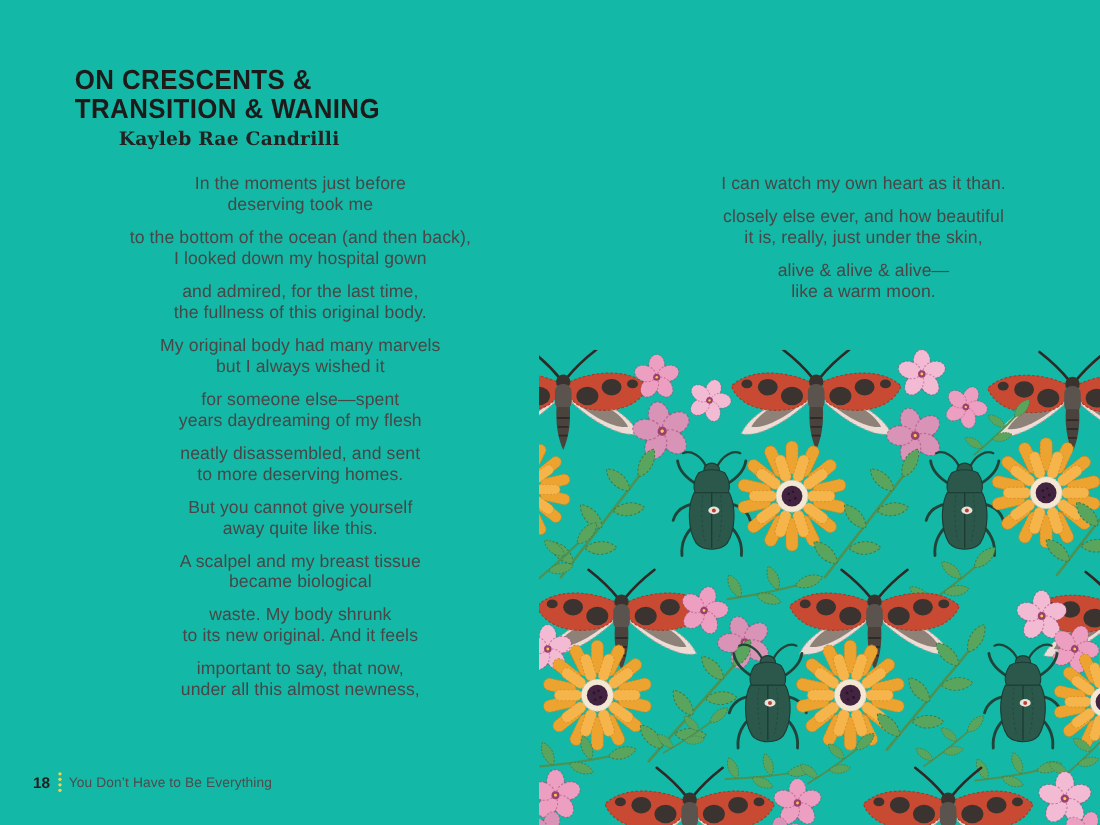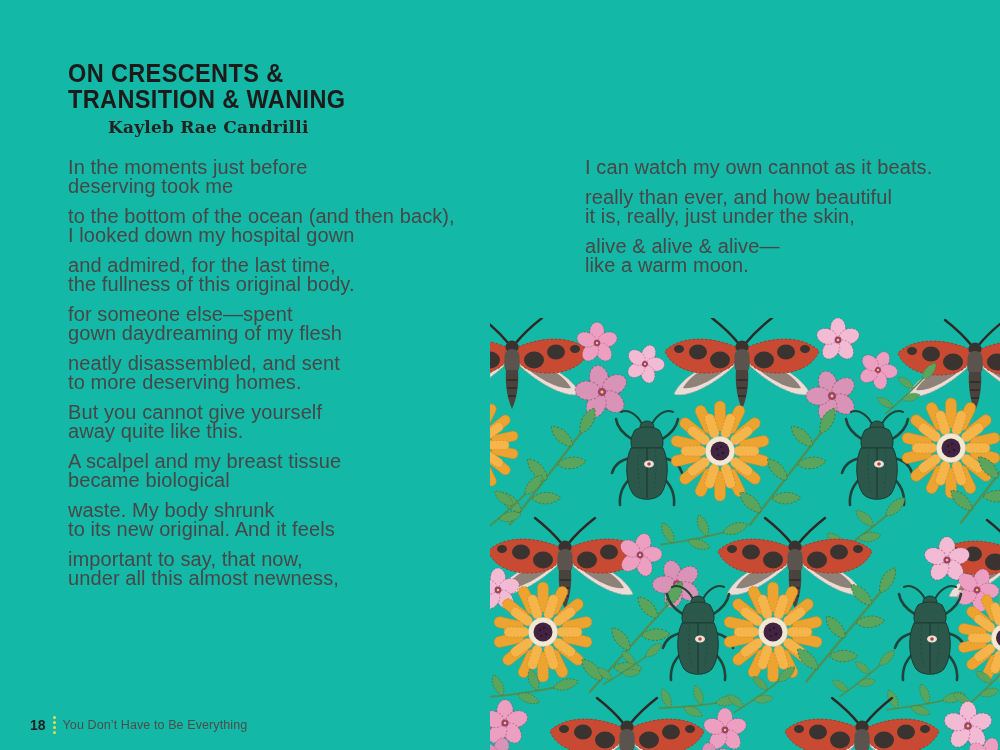--- a/index.html
+++ b/index.html
@@ -13,31 +13,31 @@
     font-size:25px;line-height:26px;color:#1d1b1a;letter-spacing:.4px;
     transform:scaleX(.94);transform-origin:left top;white-space:nowrap;
   }
   .title span{display:block;}
   .author{
     position:absolute;left:108px;top:117px;margin:0;
     font-family:"DejaVu Serif","Liberation Serif",serif;
     font-weight:700;font-size:17px;color:#242220;letter-spacing:.2px;text-align:right;
   }
   .poem-col{position:absolute;top:158px;width:410px;
-    font-size:20px;line-height:19px;color:#474747;letter-spacing:.1px;}
+    font-size:16px;line-height:19px;color:#474747;letter-spacing:.1px;text-align:center;}
   .poem-col-left{left:68px;}
   .poem-col-right{left:585px;width:400px;}
   .stanza{margin:0 0 11px 0;}
   .poem-line{display:block;}
   .illustration{
     position:absolute;left:490px;top:318px;width:510px;height:432px;
     overflow:hidden;
   }
   .footer{
-    position:absolute;left:30px;top:702px;display:flex;align-items:center;gap:7px;margin-top:14px;
+    position:absolute;left:30px;top:702px;display:flex;align-items:center;gap:7px;
   }
   .page-number{font-weight:700;font-size:14px;color:#222120;}
   .dot-divider{display:flex;flex-direction:column;gap:2px;}
   .dot-divider i{width:3px;height:3px;border-radius:50%;background:#f0d74e;display:block;}
   .book-title{font-size:12.5px;color:#4c4c4c;letter-spacing:.1px;}
 
   
   .antenna{stroke:#2e2926;stroke-width:2.4;fill:none;stroke-linecap:round;}
   .fringe{fill:#eddcd5;stroke:#b5a29b;stroke-width:1;stroke-dasharray:2 2.2;}
   .hindwing{fill:#8d8178;}
@@ -78,22 +78,26 @@
       </p>
       <p class="stanza">
         <span class="poem-line">to the bottom of the ocean (and then back),</span>
         <span class="poem-line">I looked down my hospital gown</span>
       </p>
       <p class="stanza">
         <span class="poem-line">and admired, for the last time,</span>
         <span class="poem-line">the fullness of this original body.</span>
       </p>
       <p class="stanza">
+        <span class="poem-line">My original body had many marvels</span>
+        <span class="poem-line">but I always wished it</span>
+      </p>
+      <p class="stanza">
         <span class="poem-line">for someone else—spent</span>
-        <span class="poem-line">gown daydreaming of my flesh</span>
+        <span class="poem-line">years daydreaming of my flesh</span>
       </p>
       <p class="stanza">
         <span class="poem-line">neatly disassembled, and sent</span>
         <span class="poem-line">to more deserving homes.</span>
       </p>
       <p class="stanza">
         <span class="poem-line">But you cannot give yourself</span>
         <span class="poem-line">away quite like this.</span>
       </p>
       <p class="stanza">
@@ -105,24 +109,24 @@
         <span class="poem-line">to its new original. And it feels</span>
       </p>
       <p class="stanza">
         <span class="poem-line">important to say, that now,</span>
         <span class="poem-line">under all this almost newness,</span>
       </p>
     </div>
 
   <div class="poem-col poem-col-right">
       <p class="stanza">
-        <span class="poem-line">I can watch my own cannot as it beats.</span>
-      </p>
-      <p class="stanza">
-        <span class="poem-line">really than ever, and how beautiful</span>
+        <span class="poem-line">I can watch my own heart as it than.</span>
+      </p>
+      <p class="stanza">
+        <span class="poem-line">closely else ever, and how beautiful</span>
         <span class="poem-line">it is, really, just under the skin,</span>
       </p>
       <p class="stanza">
         <span class="poem-line">alive &amp; alive &amp; alive—</span>
         <span class="poem-line">like a warm moon.</span>
       </p>
     </div>
 
   <div class="illustration">
     <svg width="510" height="432" viewBox="0 0 510 432">

